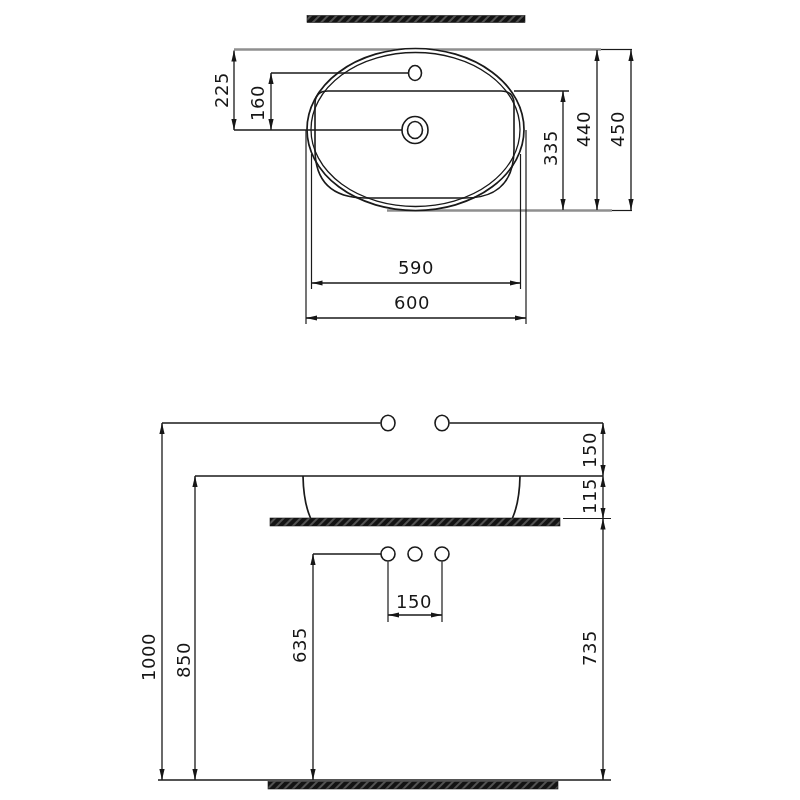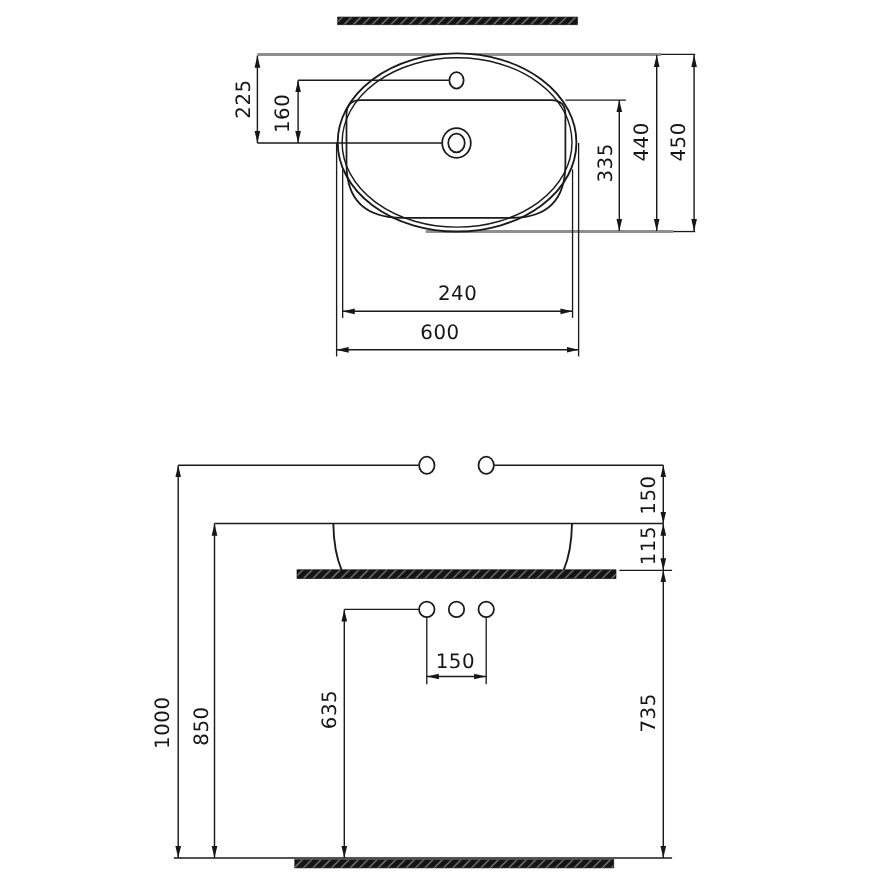--- a/index.html
+++ b/index.html
@@ -90,22 +90,22 @@
 
     <line x1="158" y1="780" x2="611" y2="780" stroke="#1a1a1a" stroke-width="1.4"></line>
     <rect x="268" y="781.5" width="290" height="7.5" fill="url(#hatch)" stroke="#141414" stroke-width="0.6"></rect>
   </svg>
 
   <span class="lbl v" style="left:222px;top:90px">225</span>
   <span class="lbl v" style="left:258px;top:103px">160</span>
   <span class="lbl v" style="left:551px;top:148px">335</span>
   <span class="lbl v" style="left:584px;top:129px">440</span>
   <span class="lbl v" style="left:618px;top:129px">450</span>
-  <span class="lbl" style="left:416px;top:268px">240</span>
-  <span class="lbl" style="left:400px;top:303px">600</span>
+  <span class="lbl" style="left:416px;top:268px">590</span>
+  <span class="lbl" style="left:412px;top:303px">600</span>
 
   <span class="lbl v" style="left:590px;top:450px">150</span>
   <span class="lbl v" style="left:590px;top:496px">115</span>
   <span class="lbl v" style="left:149px;top:657px">1000</span>
   <span class="lbl v" style="left:184px;top:660px">850</span>
   <span class="lbl v" style="left:300px;top:645px">635</span>
   <span class="lbl" style="left:414px;top:602px">150</span>
   <span class="lbl v" style="left:590px;top:648px">735</span>
 
 </div>

